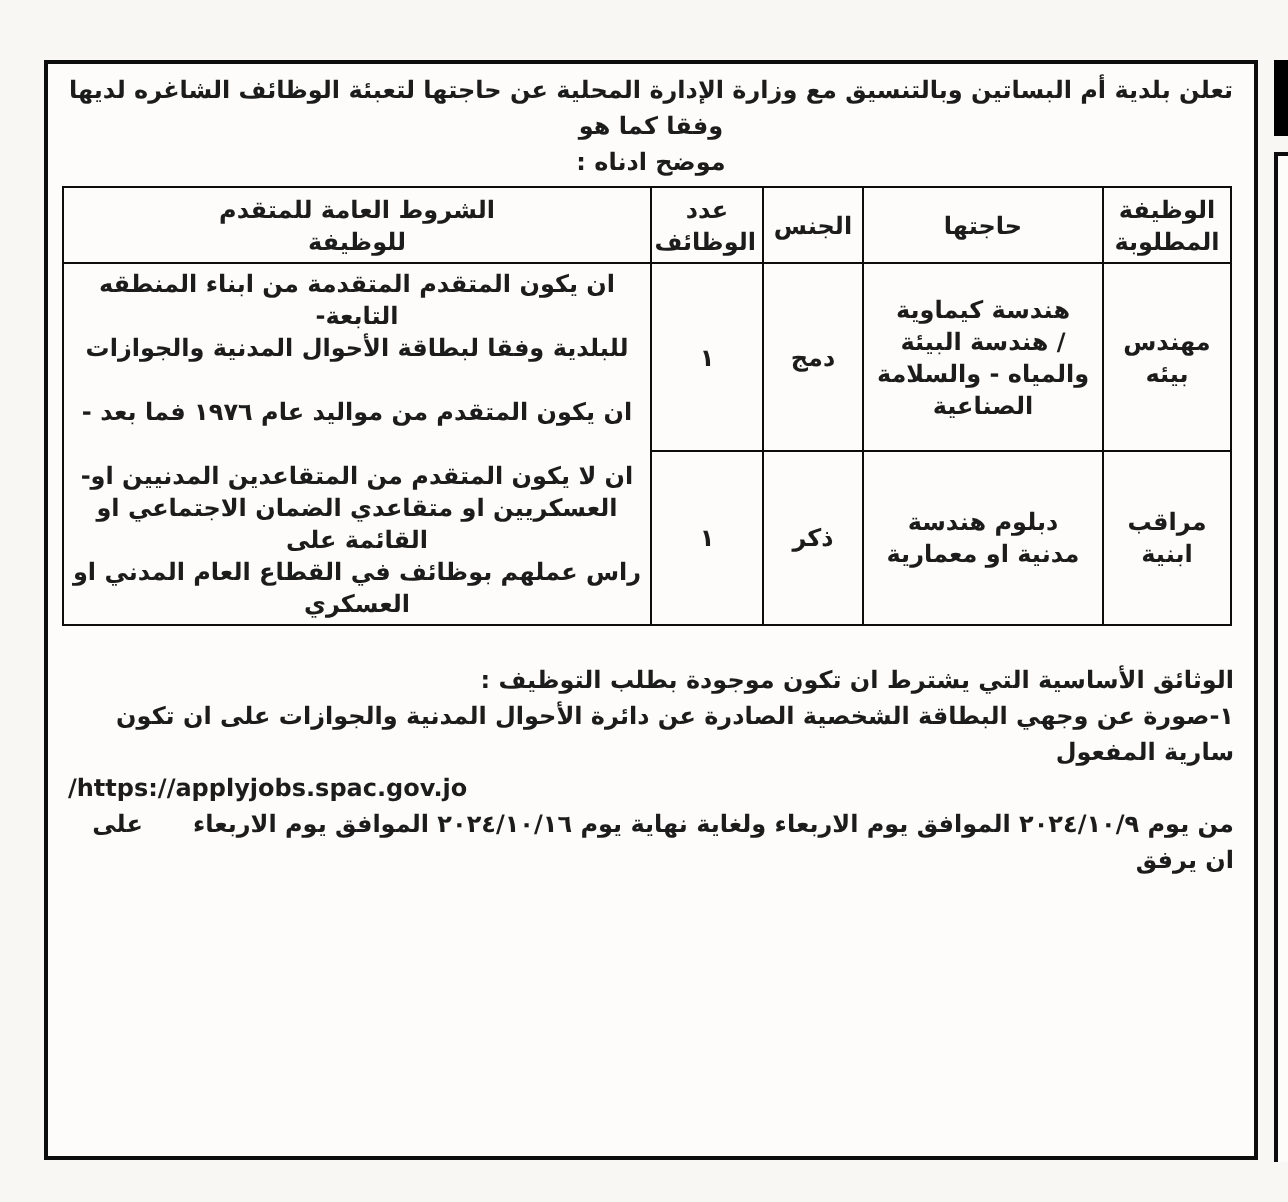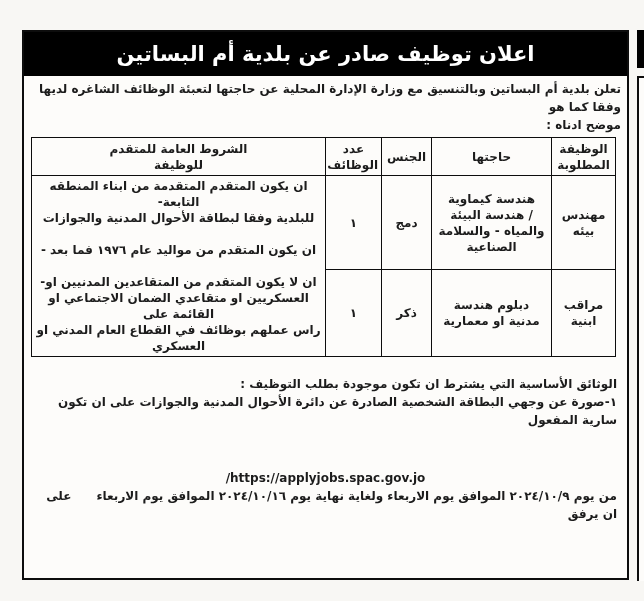--- a/index.html
+++ b/index.html
@@ -25,21 +25,21 @@
     background:#000;color:#fff;
     height:44px;line-height:44px;
     text-align:center;
     font-size:21px;
     letter-spacing:0.5px;
   }
   .pre{white-space:pre-line;}
   .intro{
     padding:4px 6px 1px;
     font-size:12px;line-height:18px;
-    text-align:right;
+    text-align:center;
   }
   table.vacancies{
     border-collapse:collapse;
     table-layout:fixed;
     margin:2px 11px;
     width:585px;
   }
   table.vacancies th, table.vacancies td{
     border:1.6px solid #0d0d0d;
     font-size:12px;
@@ -57,38 +57,37 @@
     padding:3px 10px 0;
     font-size:12px;line-height:18px;
     text-align:right;
     margin-top:15px;
   }
   .apply{
     padding:0 10px;
     font-size:12px;line-height:18px;
     text-align:right;
   }
-  .url-line{text-align:center;margin-top:40px;}
+  .url-line{text-align:left;}
   .url-line bdi{direction:ltr;unicode-bidi:isolate;}
   
   .neighbor-banner{
     position:absolute;right:0;top:30px;width:7px;height:38px;background:#000;
   }
   .neighbor-box{
     position:absolute;right:0;top:76px;width:5px;height:503px;
     border-left:2.5px solid #0d0d0d;border-top:2.5px solid #0d0d0d;
     background:#fdfcfa;
   }
 </style>
 </head>
 <body>
 
 <div class="ad-box">
 
-  <div class="banner">اعلان توظيف صادر عن بلدية أم البساتين</div>
 
   <div class="intro pre">تعلن بلدية أم البساتين وبالتنسيق مع وزارة الإدارة المحلية عن حاجتها لتعبئة الوظائف الشاغره لديها وفقا كما هو
 موضح ادناه :</div>
 
   <table class="vacancies">
     <colgroup>
       <col style="width:64px">
         <col style="width:120px">
         <col style="width:50px">
         <col style="width:56px">

